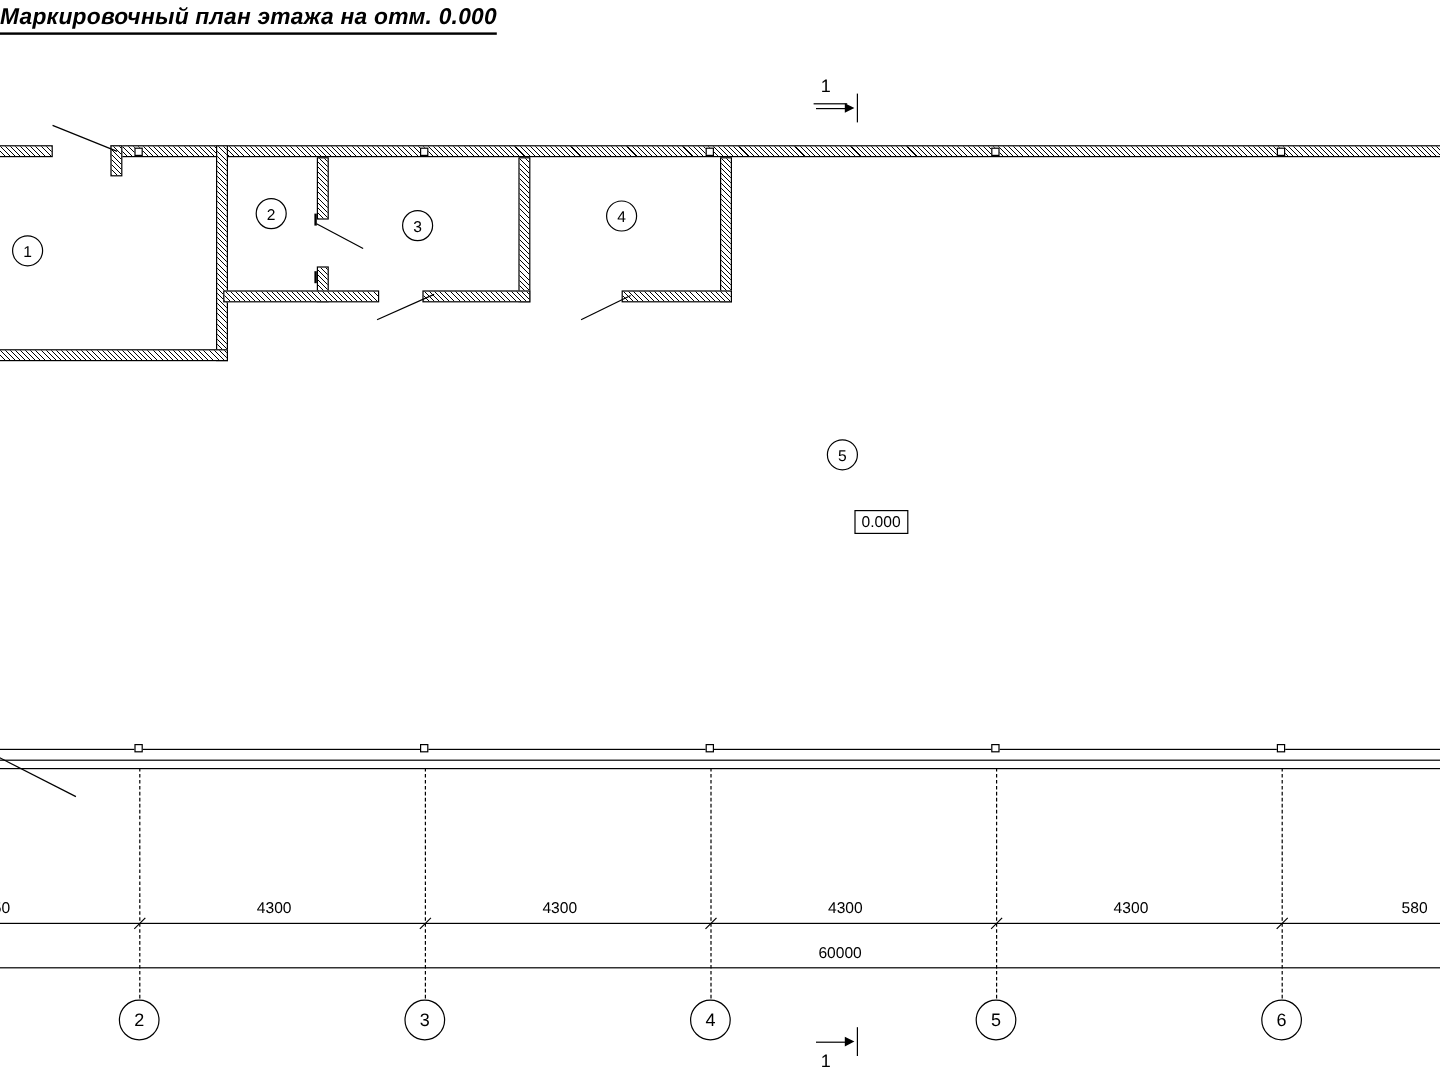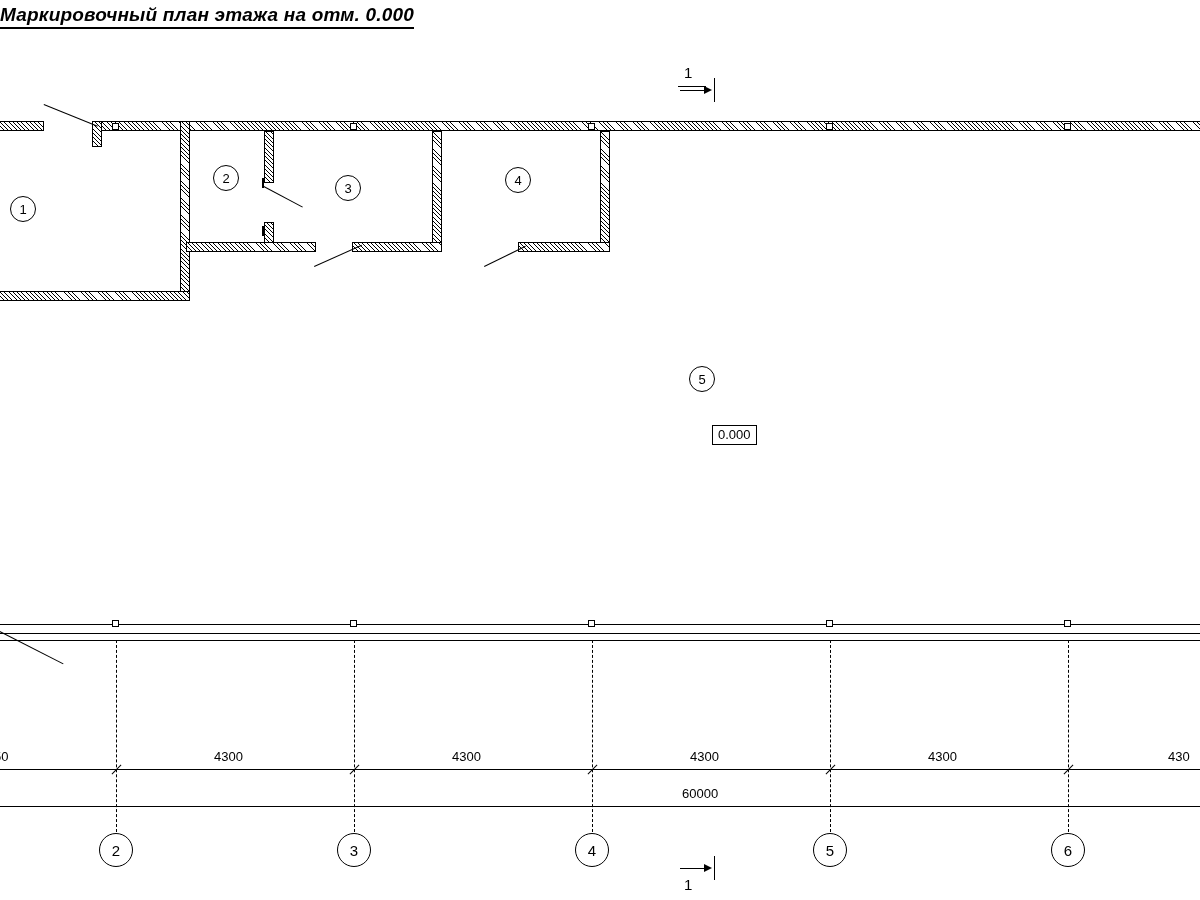--- a/index.html
+++ b/index.html
@@ -252,21 +252,21 @@
   <div class="dimtick" style="left:354px; top:763px;"></div>
   <div class="dimtick" style="left:592px; top:763px;"></div>
   <div class="dimtick" style="left:830px; top:763px;"></div>
   <div class="dimtick" style="left:1068px; top:763px;"></div>
 
   <div class="dimtext" style="left:-6px; top:750px;">50</div>
   <div class="dimtext" style="left:214px; top:750px;">4300</div>
   <div class="dimtext" style="left:452px; top:750px;">4300</div>
   <div class="dimtext" style="left:690px; top:750px;">4300</div>
   <div class="dimtext" style="left:928px; top:750px;">4300</div>
-  <div class="dimtext" style="left:1168px; top:750px;">430</div>
+  <div class="dimtext" style="left:1168px; top:750px;">580</div>
 
   <div class="hline" style="left:-6px; top:806px; width:1212px;"></div>
   <div class="dimtext" style="left:682px; top:787px;">60000</div>
 
   <div class="bubble axis" style="left:99px; top:833px;">
     <span>2</span>
   </div>
   <div class="bubble axis" style="left:337px; top:833px;">
     <span>3</span>
   </div>

